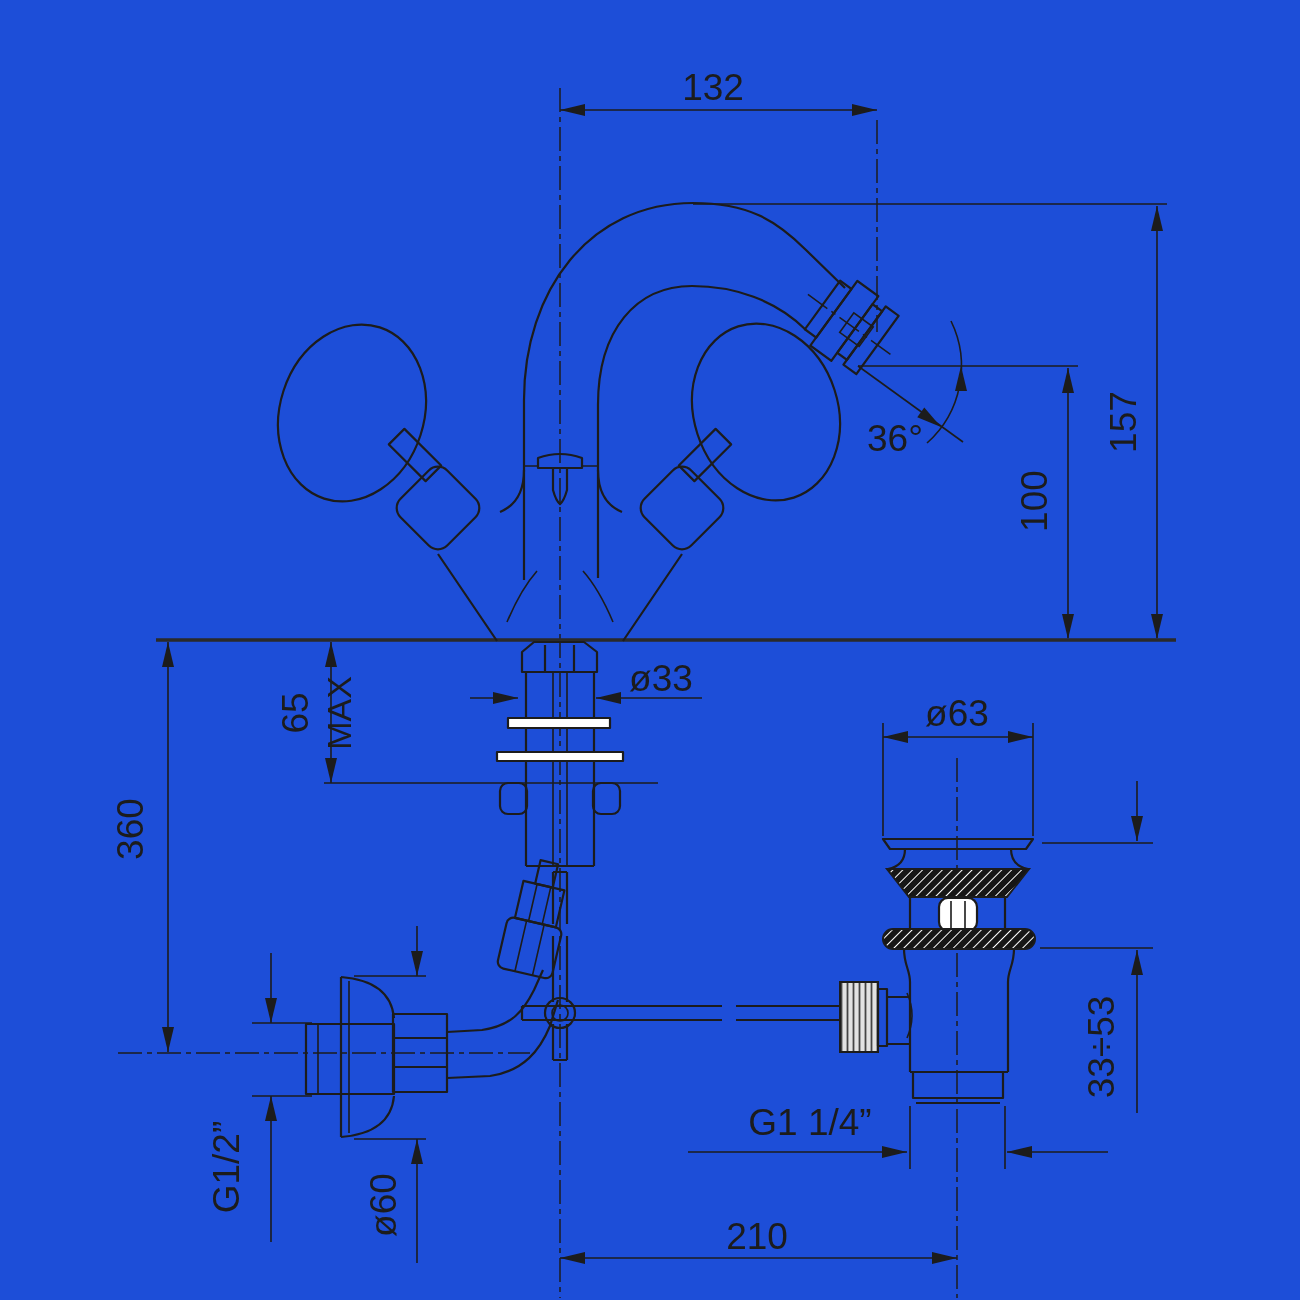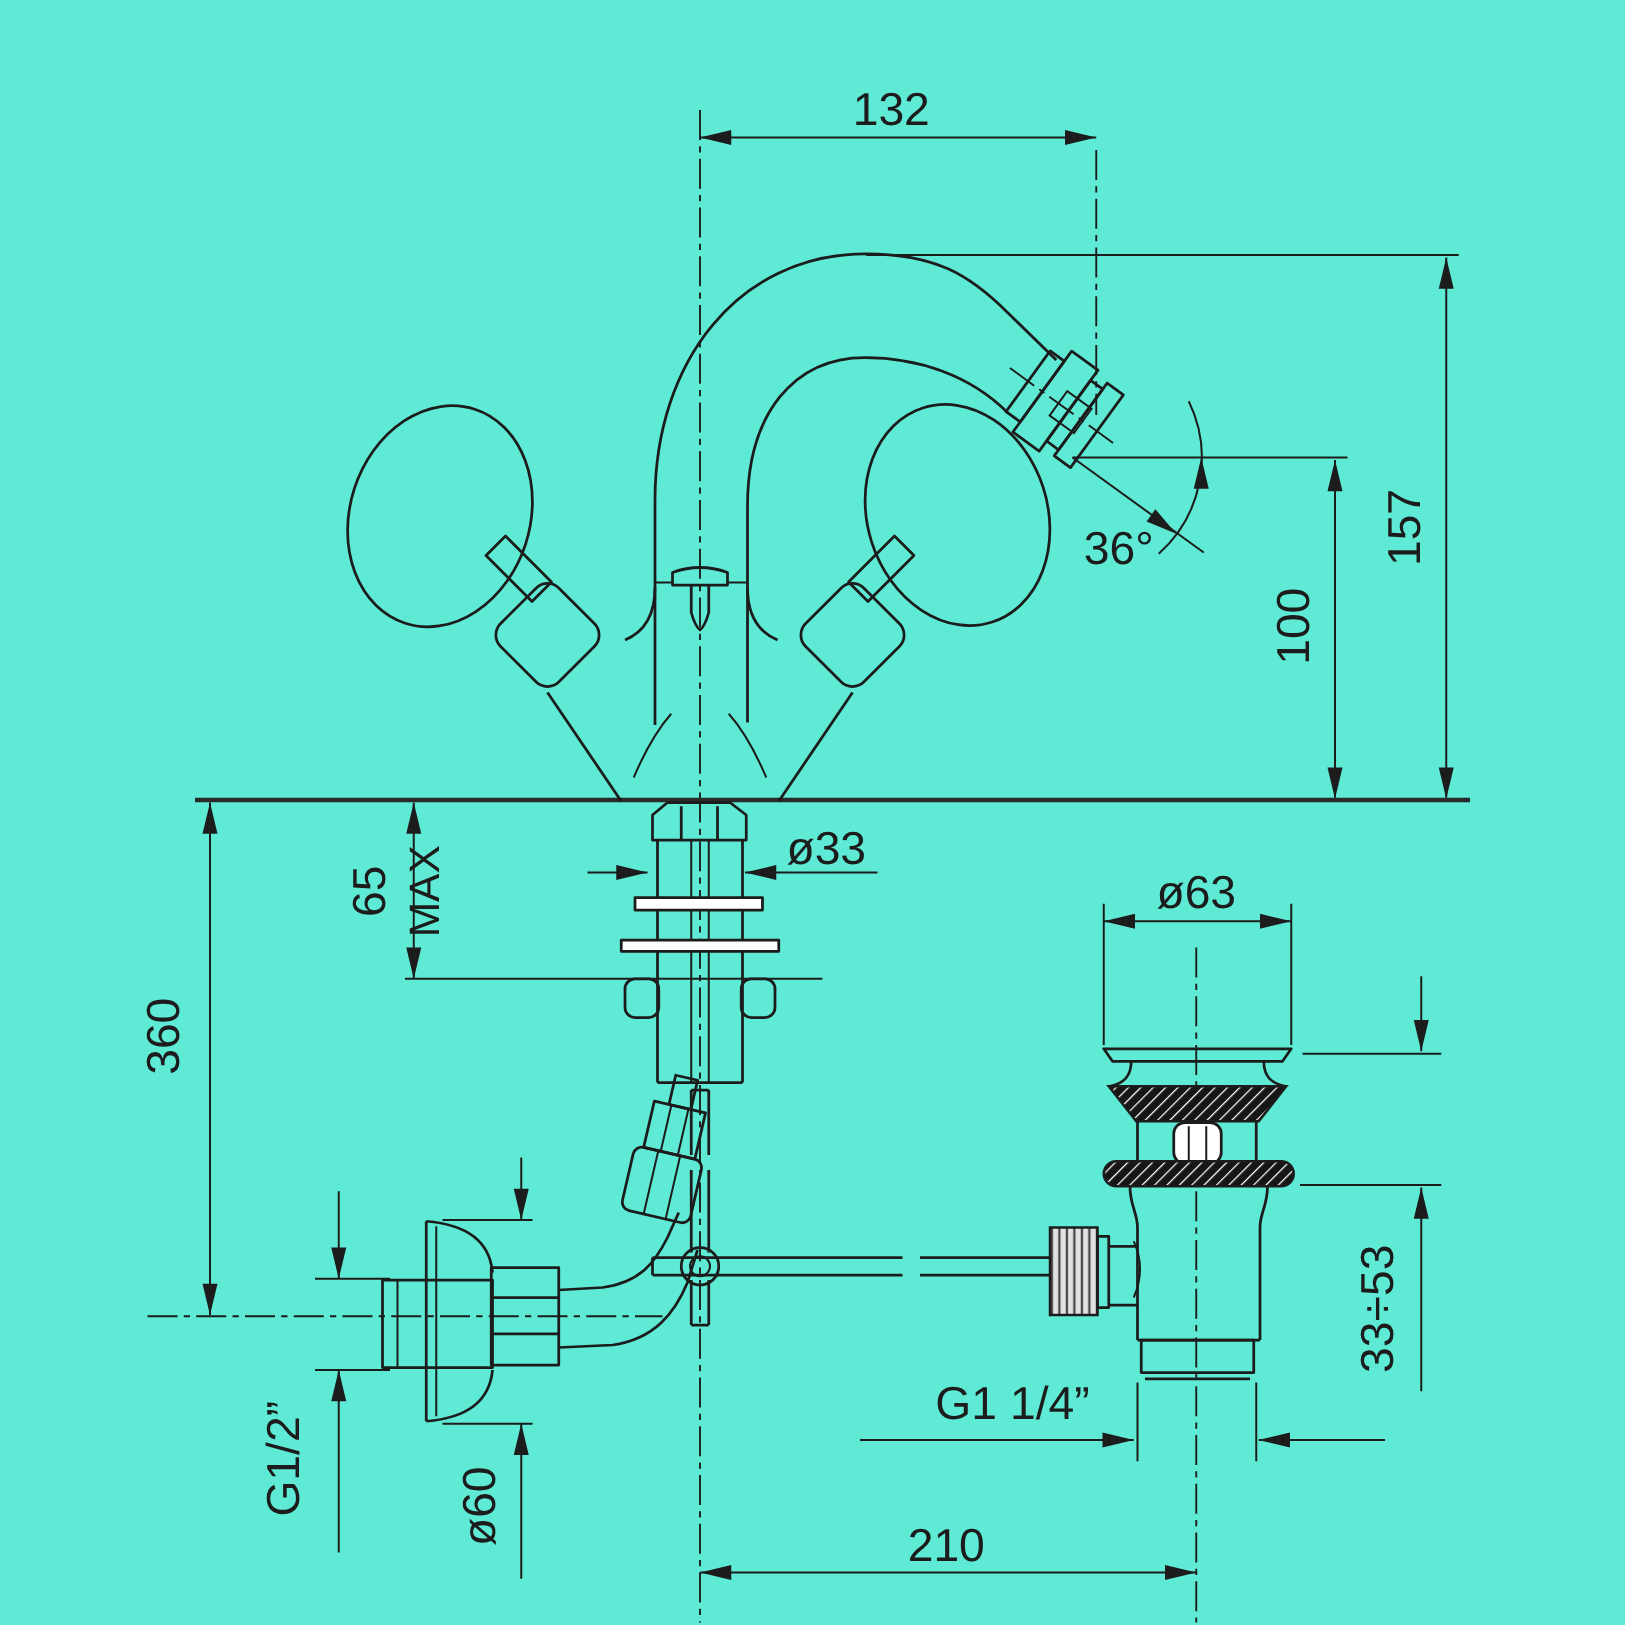--- a/index.html
+++ b/index.html
@@ -1,16 +1,16 @@
 <!DOCTYPE html>
 <html><head>
 <meta charset="utf-8">
 <style>
   html,body{margin:0;padding:0;background:#ffffff;}
-  .stage{position:relative;width:1300px;height:1300px;background:#5eead4;overflow:hidden;}
+  .stage{position:relative;width:1300px;height:1300px;background:#1d4ed8;overflow:hidden;}
   svg{display:block;}
   .ln{stroke:#1c1c1c;stroke-width:2.2;fill:none;stroke-linecap:butt;stroke-linejoin:round;}
   .thin{stroke:#1c1c1c;stroke-width:1.6;fill:none;}
   .deck{stroke:#2a2a2a;stroke-width:3.6;fill:none;}
   .cl{stroke:#1c1c1c;stroke-width:1.5;fill:none;stroke-dasharray:24 5 5 5;}
   .dim{stroke:#1c1c1c;stroke-width:1.6;fill:none;}
   .arr{fill:#1c1c1c;stroke:none;}
   .dtx{font-family:"Liberation Sans", sans-serif;font-size:37px;fill:#1c1c1c;text-anchor:middle;}
   .dtx2{font-family:"Liberation Sans", sans-serif;font-size:34px;fill:#1c1c1c;text-anchor:middle;}
   .hatchfill{fill:url(#hatch);stroke:#1c1c1c;stroke-width:2;}

